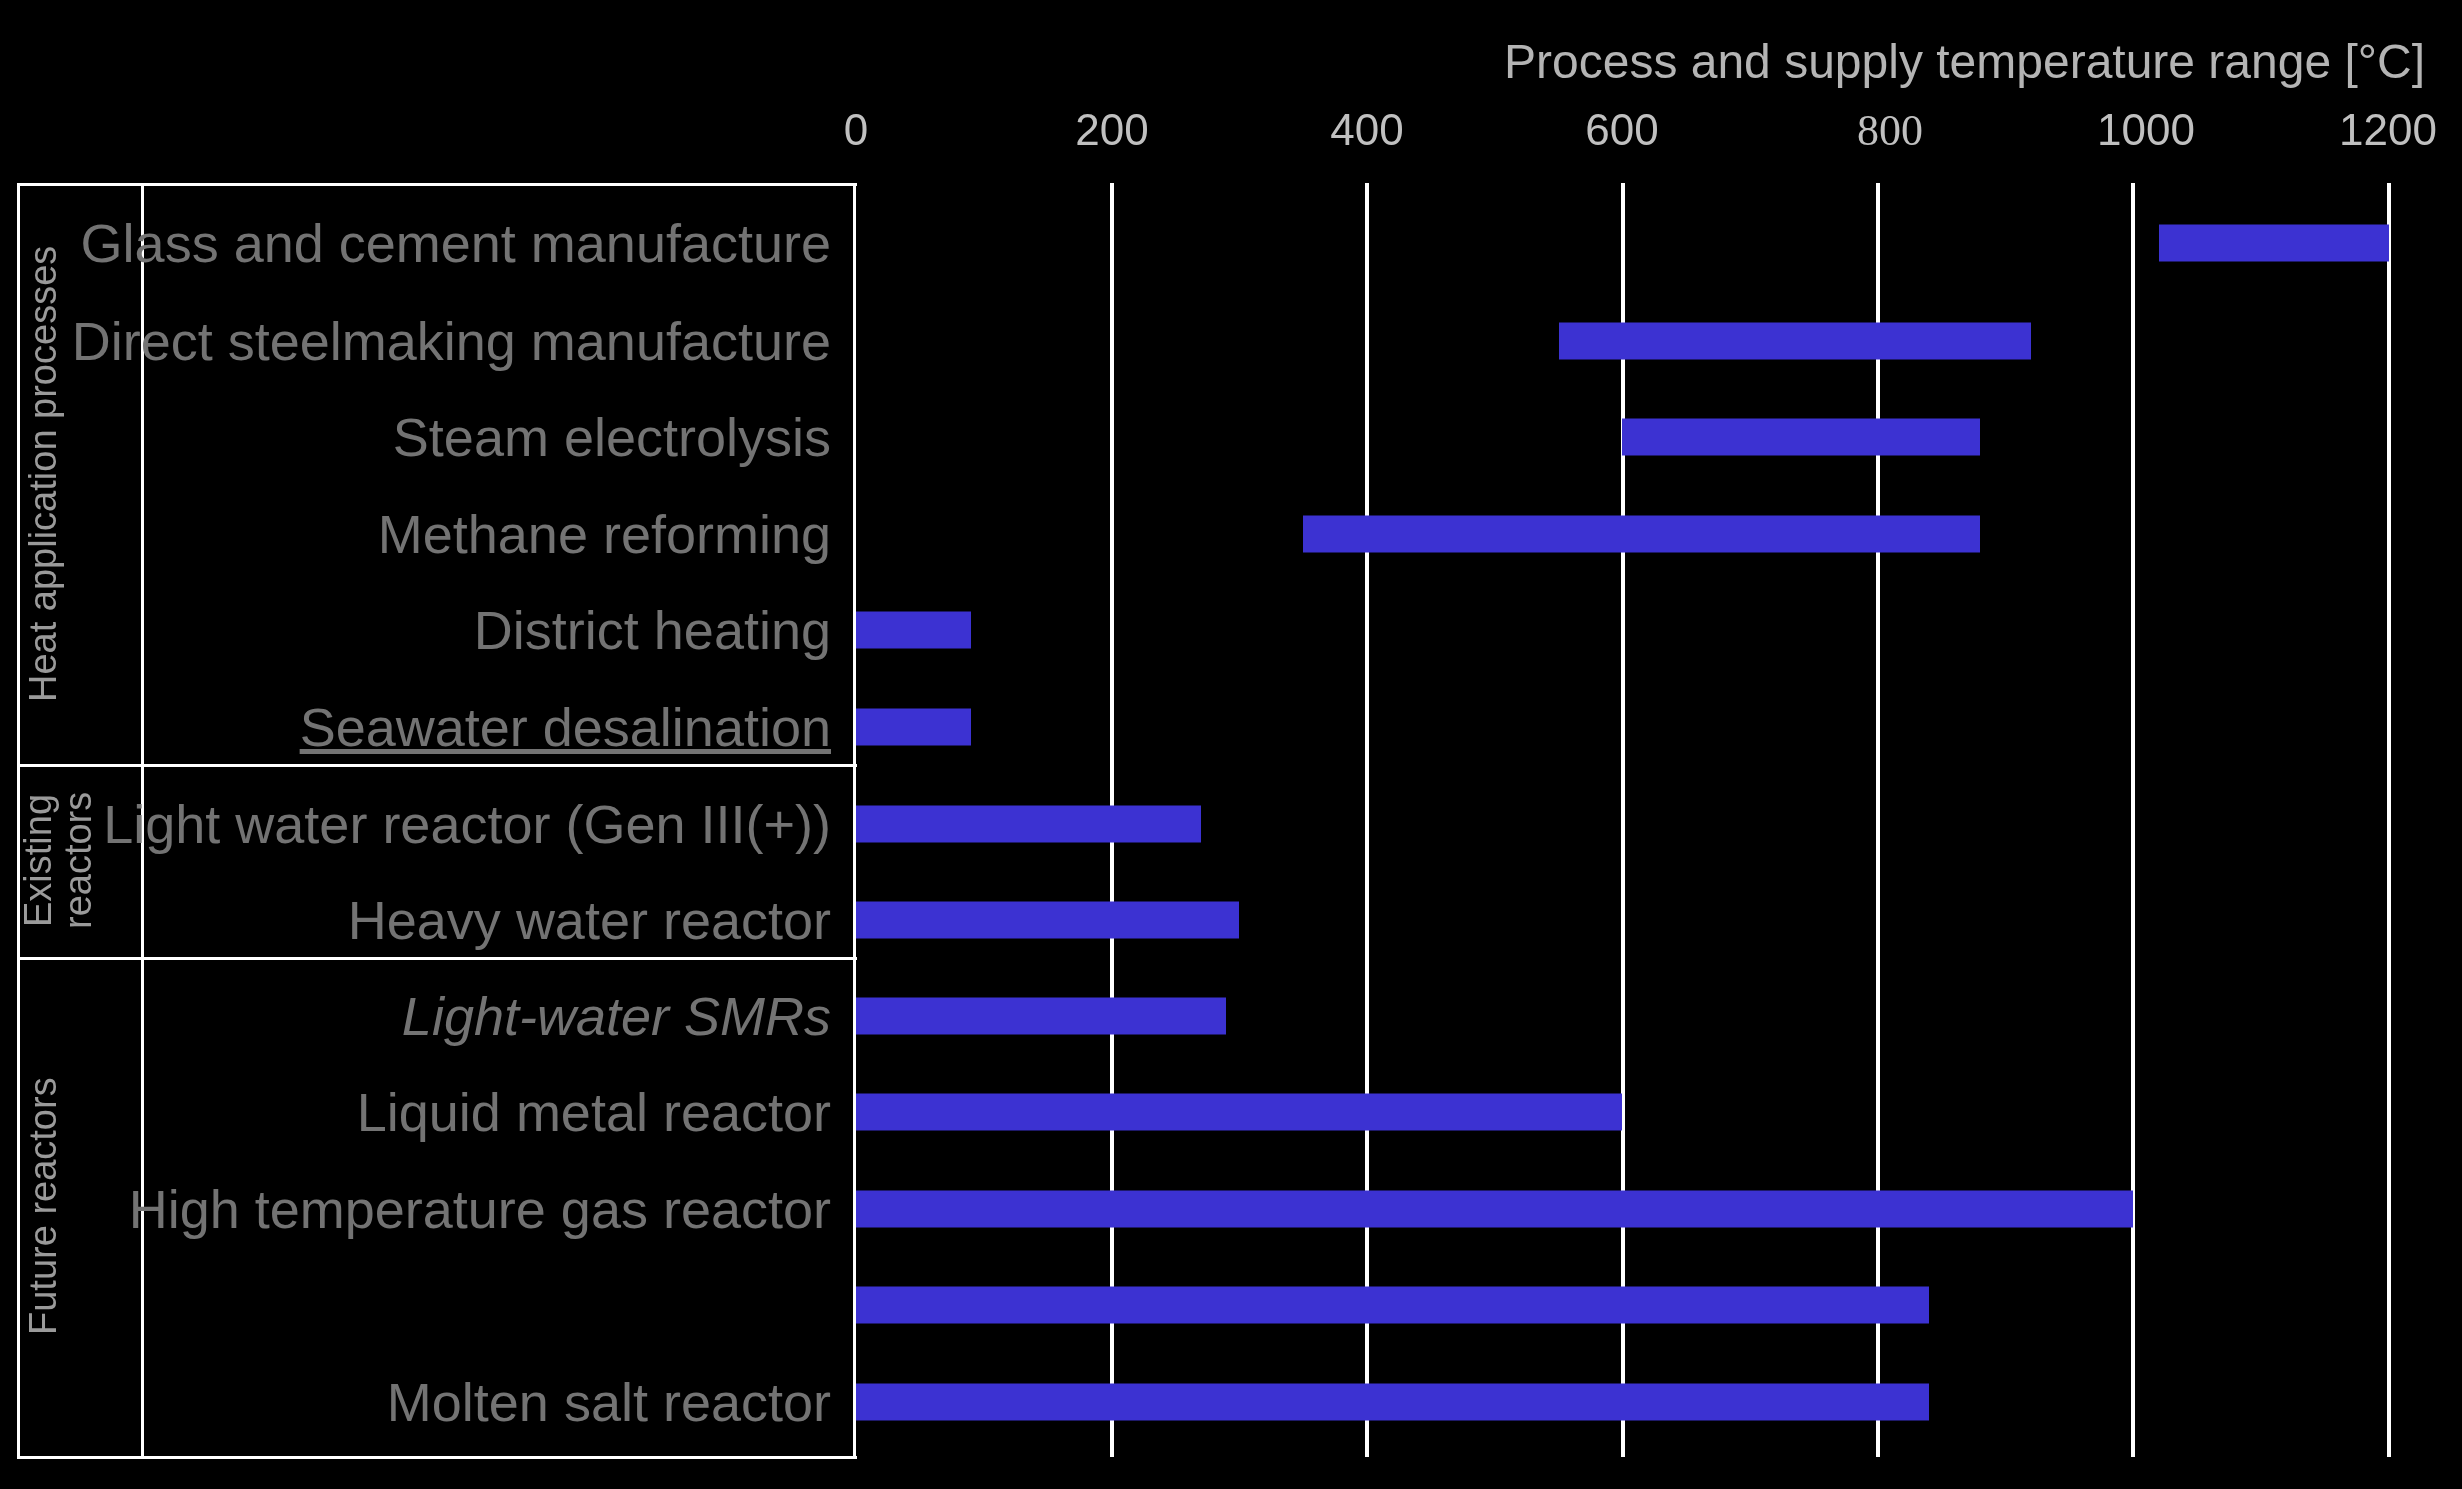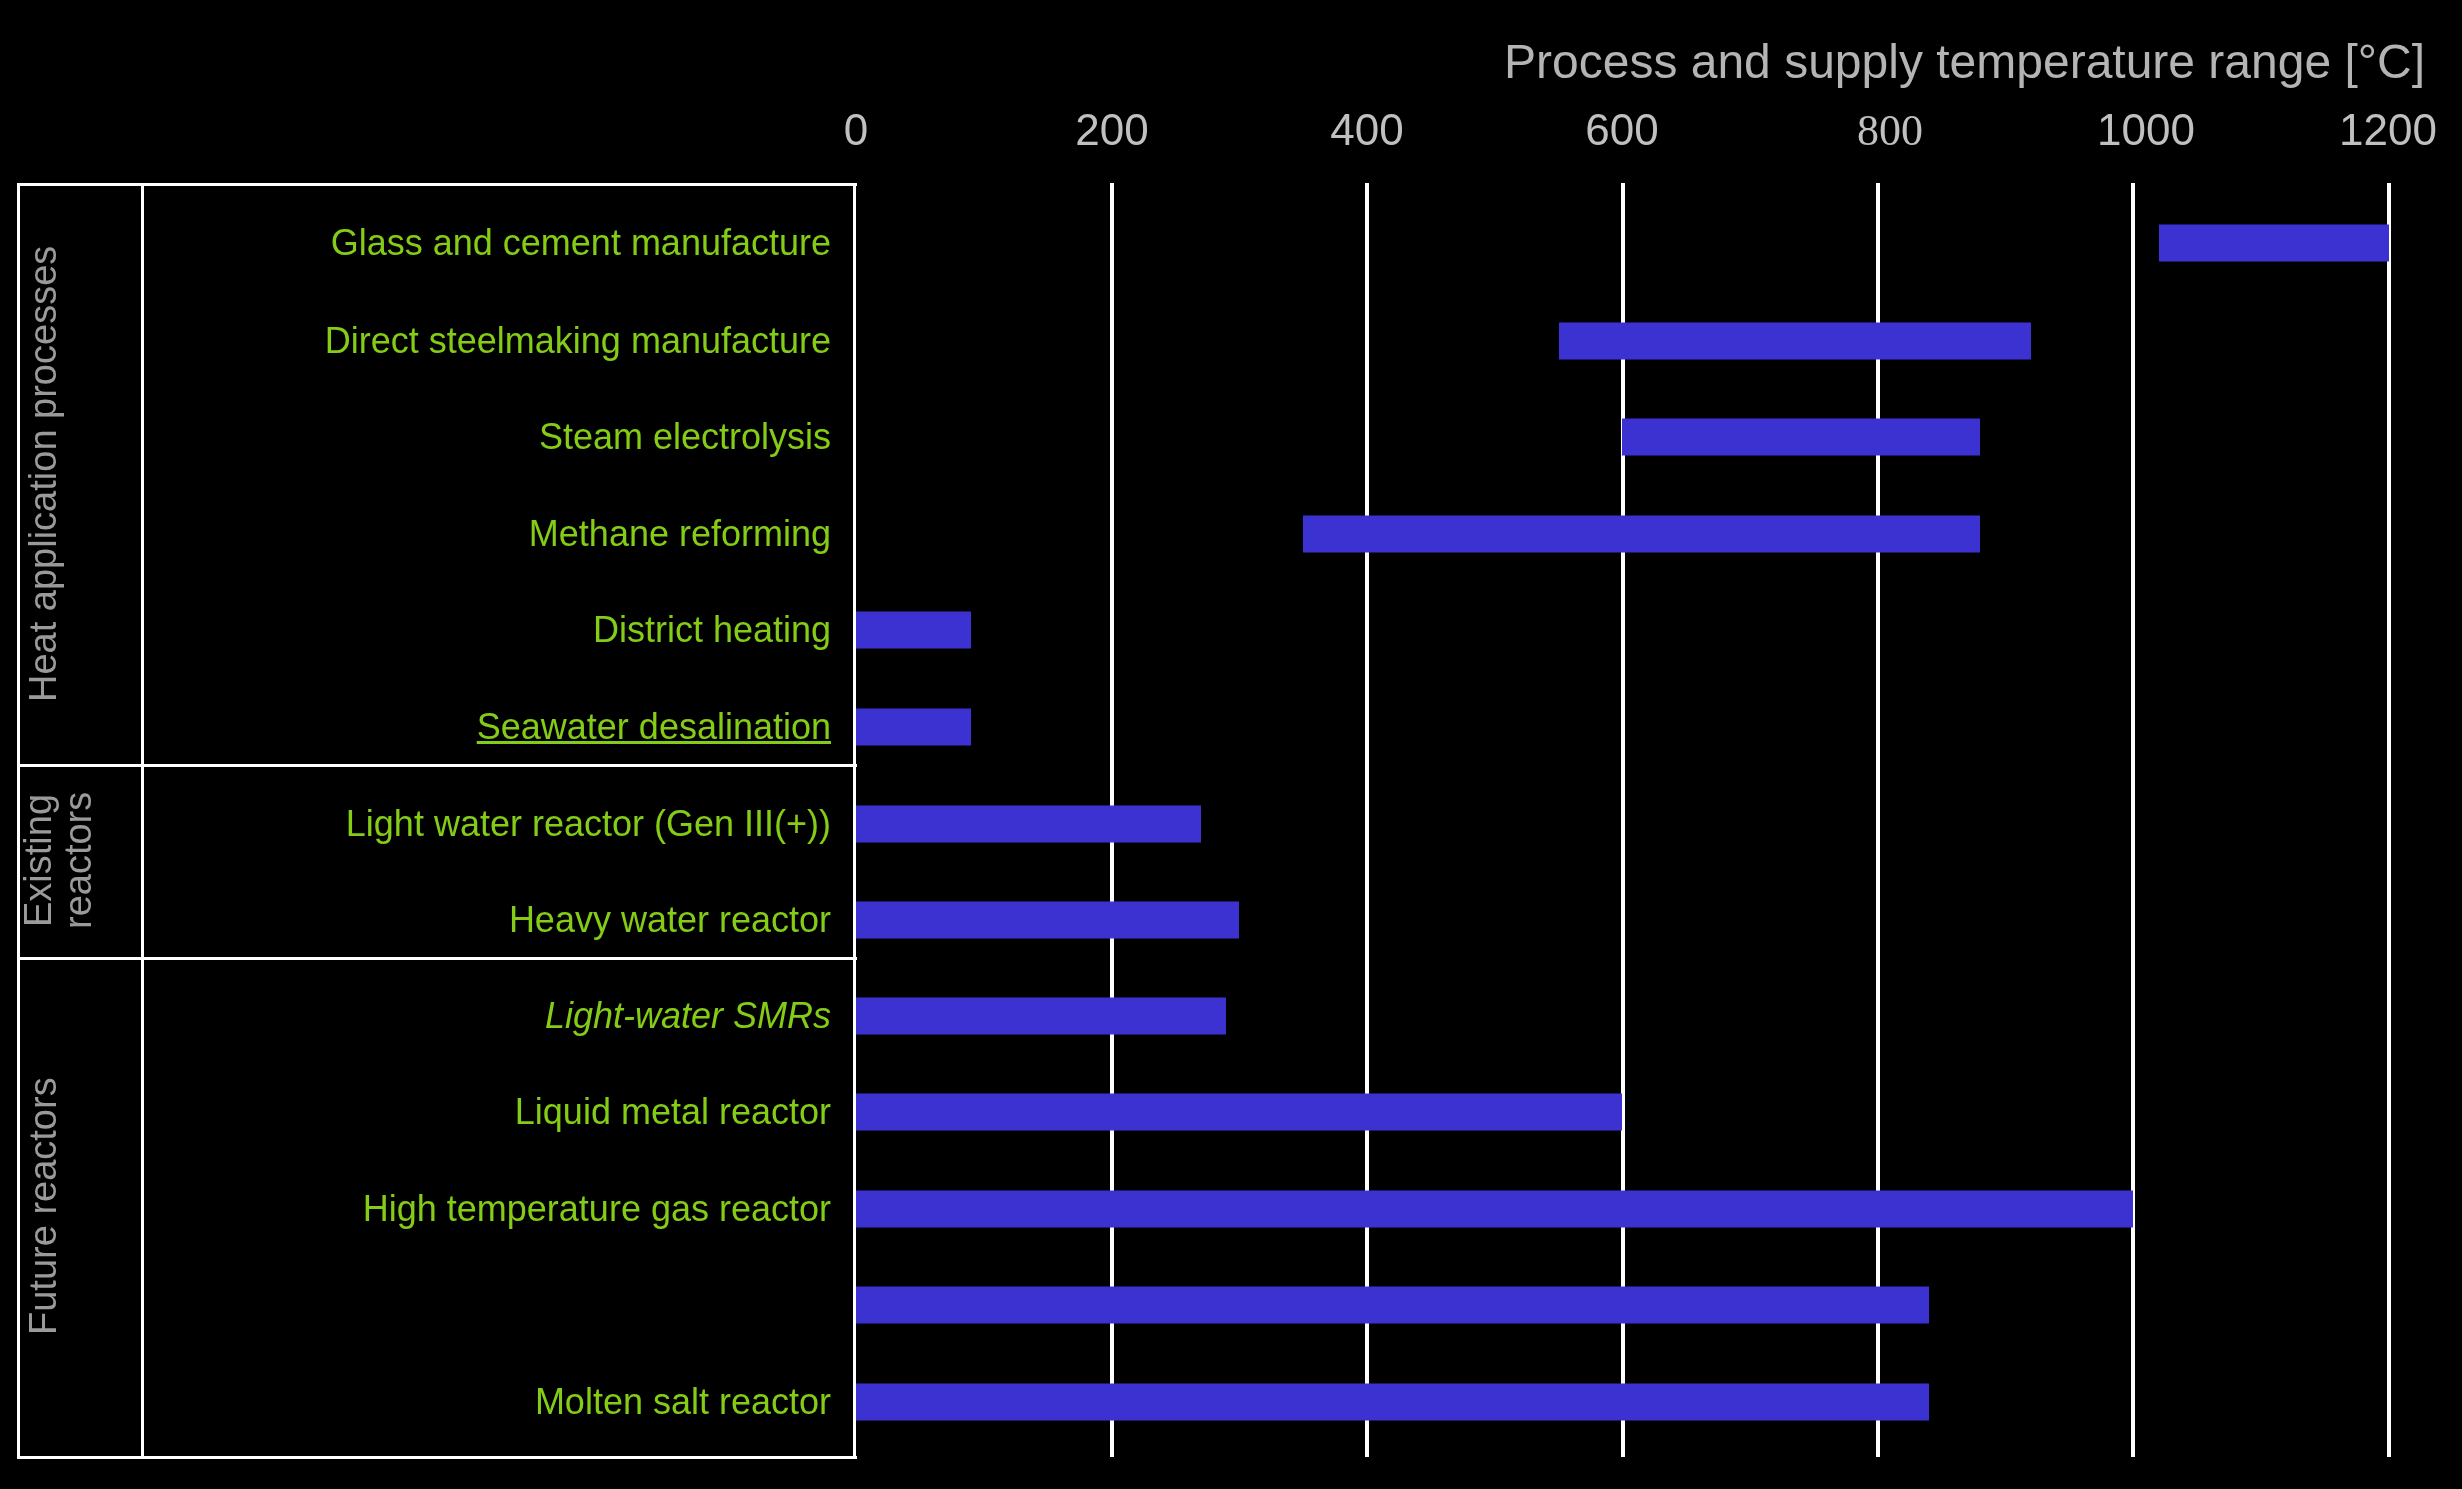--- a/index.html
+++ b/index.html
@@ -78,22 +78,22 @@
     line-height: 1.05;
   }
   .group-label.two-line {
     white-space: normal;
   }
 
   .row-label {
     position: absolute;
     right: 1631px; 
     text-align: right;
-    font-size: 36px;
-    color: #84cc16;
+    font-size: 54px;
+    color: #737373;
     white-space: nowrap;
     transform: translateY(-50%);
   }
 
   .bar {
     position: absolute;
     background: #3c32d2;
     height: 37px;
     transform: translateY(-50%);
   }

